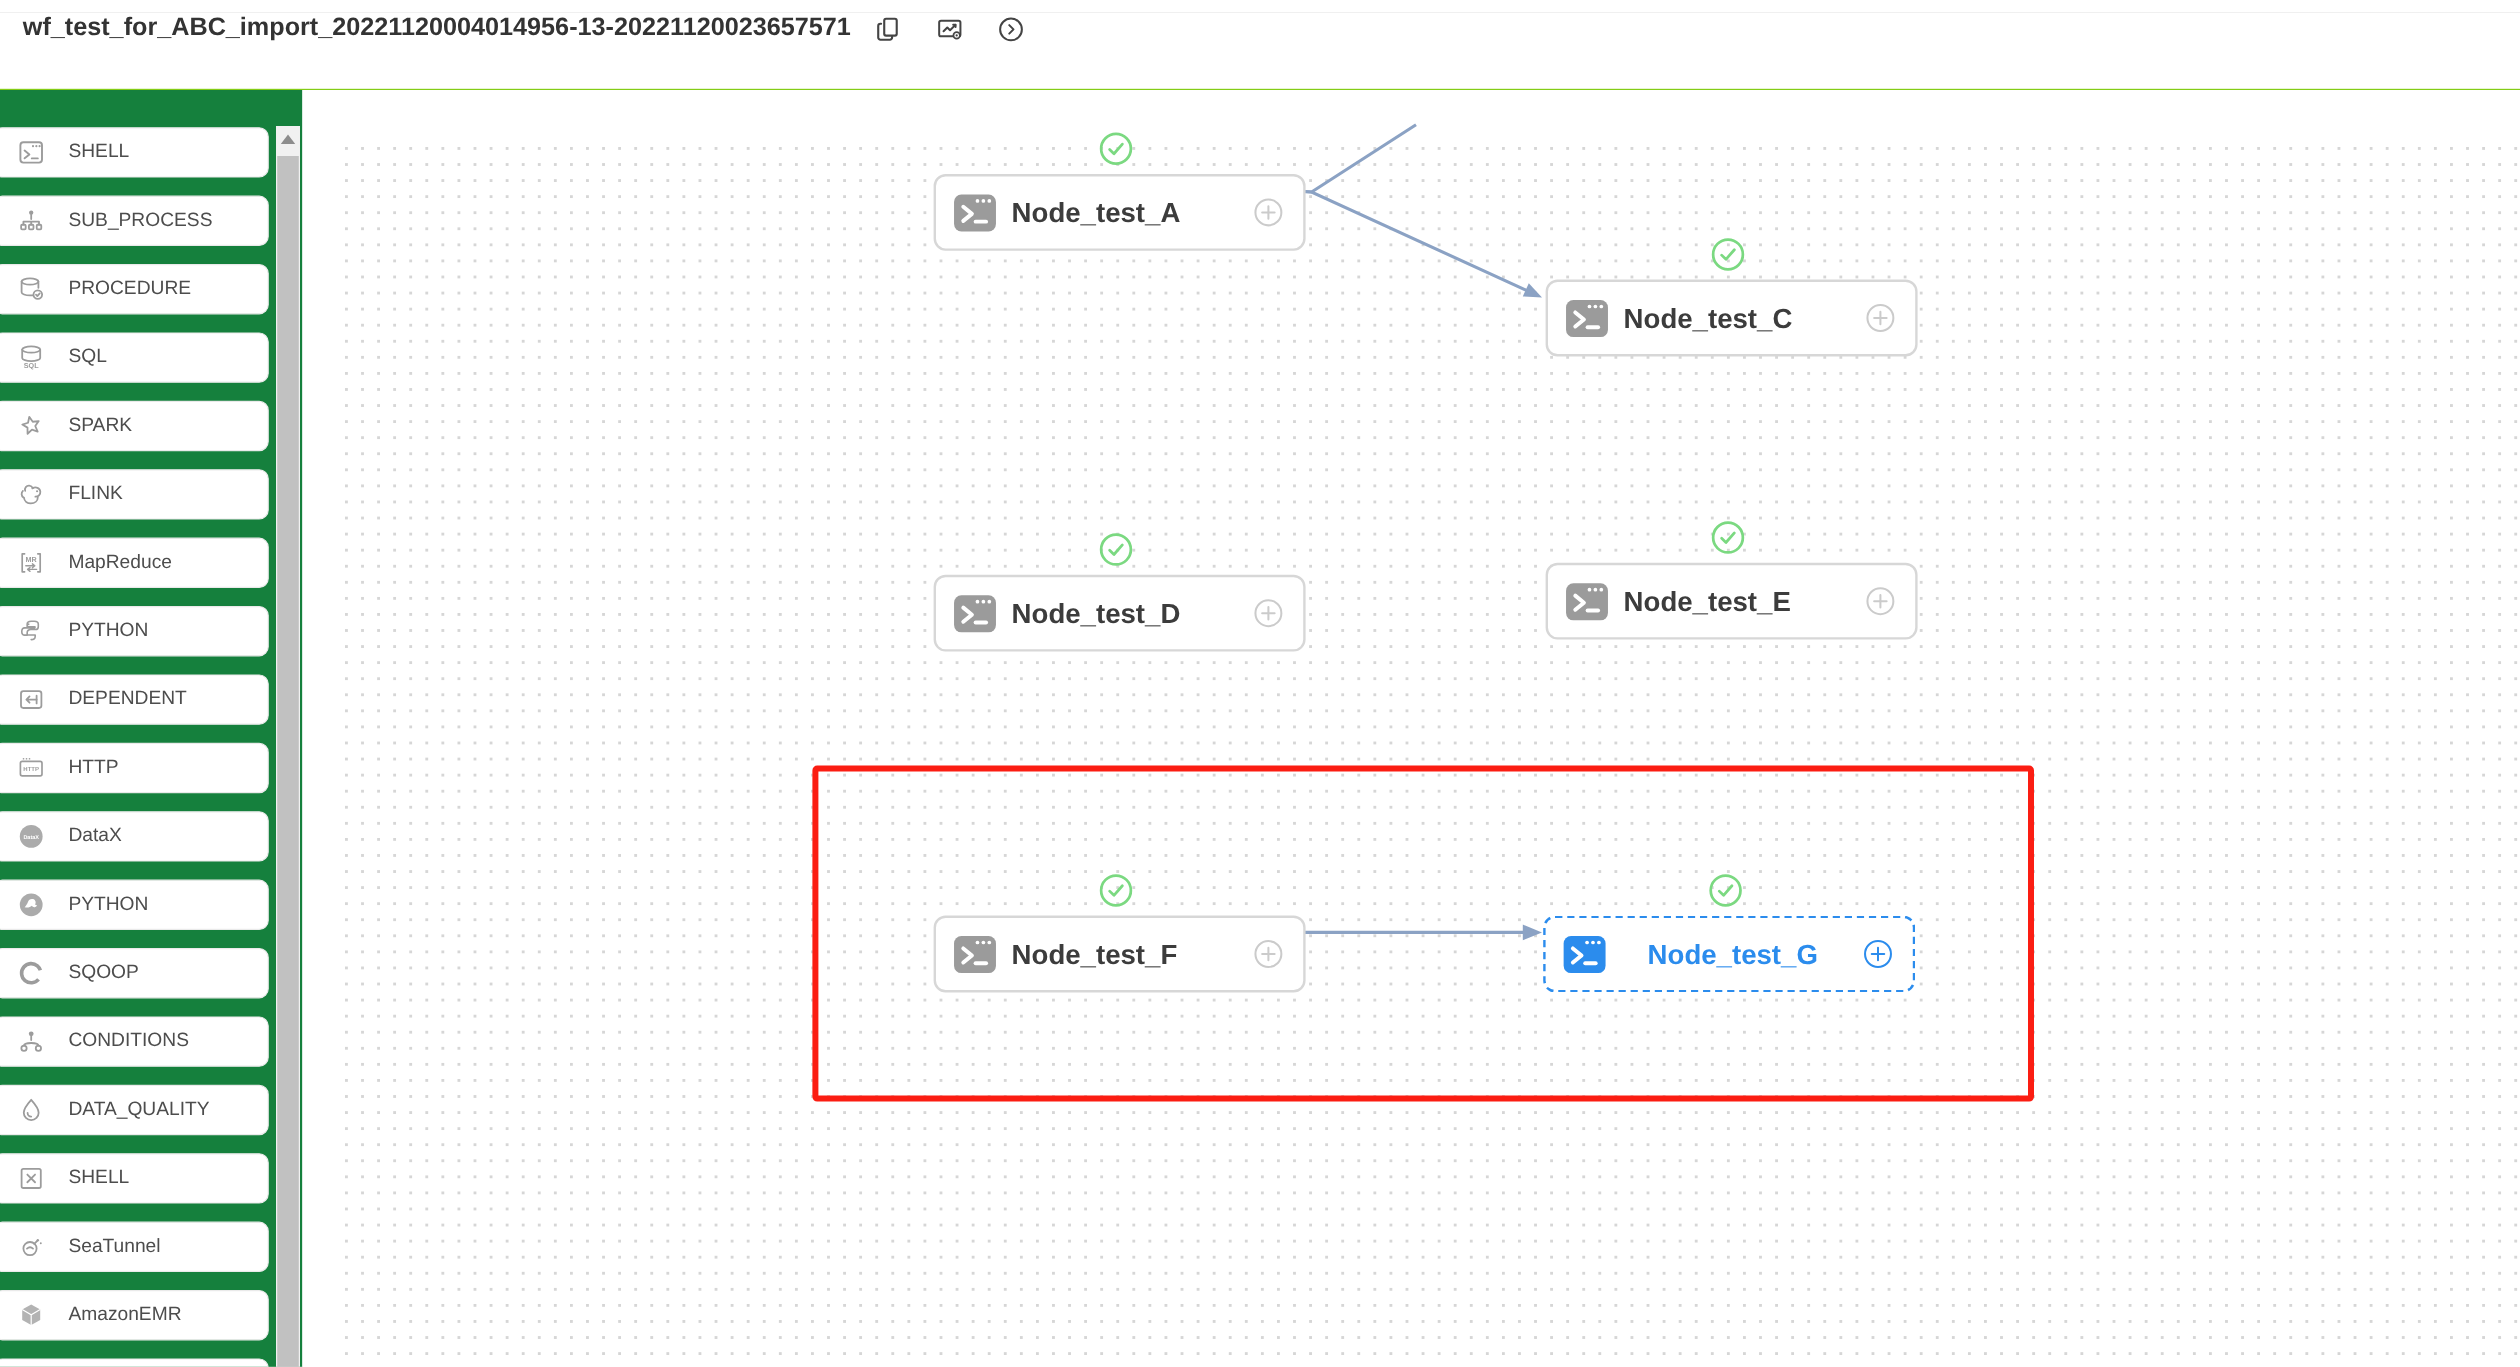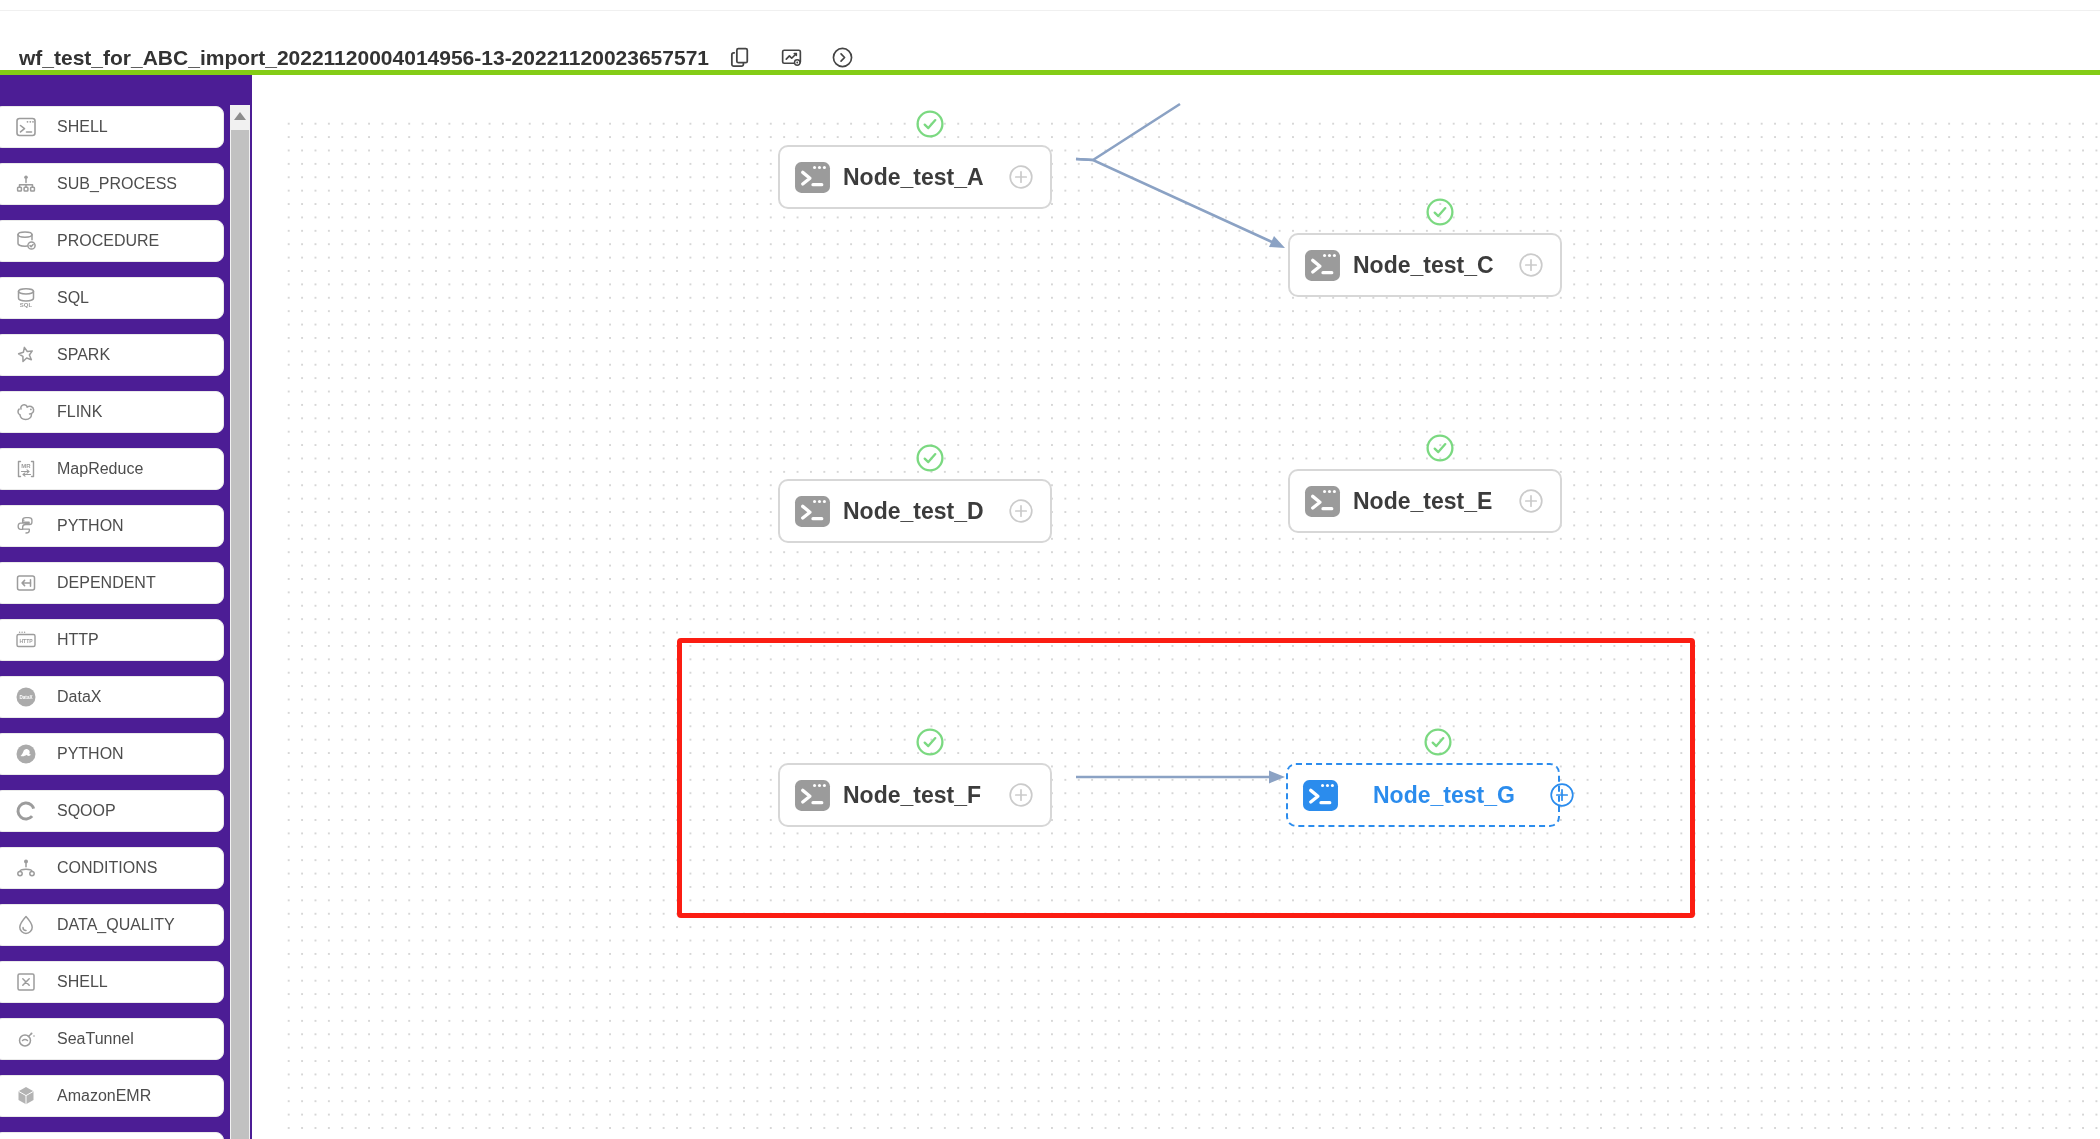--- a/index.html
+++ b/index.html
@@ -5,30 +5,30 @@
   html,body{margin:0;padding:0;}
   body{
     width:2100px;height:1139px;position:relative;overflow:hidden;
     background:#fff;font-family:"Liberation Sans",sans-serif;
     -webkit-font-smoothing:antialiased;
   }
   
   .top-hairline{position:absolute;left:0;top:10px;width:100%;height:1px;background:#f0f0f0;}
   header{
     position:absolute;left:0;top:11px;right:0;height:64px;background:#fff;
-    border-bottom:5px solid #84cc16;display:flex;align-items:flex-end;padding-left:19px;box-sizing:border-box;
+    border-bottom:1px solid #84cc16;display:flex;align-items:flex-start;padding-left:19px;box-sizing:border-box;
   }
   .wf-title{font-size:21px;font-weight:700;color:#333;margin:0;white-space:nowrap;}
   .hdr-actions{display:flex;align-items:center;gap:25px;margin-left:18px;}
   .action-btn{width:26px;height:26px;display:flex;align-items:center;justify-content:center;
     background:none;border:none;padding:0;cursor:pointer;}
   .action-btn svg{width:25px;height:25px;}
   
   aside{
-    position:absolute;left:0;top:75px;bottom:0;width:252px;background:#4c1d95;
+    position:absolute;left:0;top:75px;bottom:0;width:252px;background:#15803d;
     padding-top:31px;box-sizing:border-box;overflow:hidden;
   }
   .task-item{
     margin:0 0 15px -6px;width:230px;height:42px;background:#fff;
     border:1px solid #eaeaea;border-radius:8px;box-sizing:border-box;
     display:flex;align-items:center;padding-left:19px;gap:19px;cursor:grab;
   }
   .ticon{width:24px;height:24px;color:#9c9c9c;flex:none;display:flex;}
   .ticon svg{width:24px;height:24px;}
   .tlabel{font-size:16px;color:#4d4d4d;white-space:nowrap;}
@@ -38,21 +38,21 @@
     border-left:6px solid transparent;border-right:6px solid transparent;border-bottom:8px solid #8d8d8d;}
   .sb-thumb{position:absolute;top:25px;bottom:0;left:1px;width:18px;background:#c1c1c1;}
   
   main{position:absolute;left:252px;top:75px;right:0;bottom:0;background:#fff;}
   .dots{position:absolute;left:30px;top:42px;right:0;bottom:0;
     background-image:radial-gradient(circle,#d6d6d6 1.3px,transparent 1.4px);
     background-size:13.4px 13.4px;}
   svg.edges{position:absolute;left:0;top:0;width:100%;height:100%;overflow:visible;}
   
   .dag-node{
-    position:absolute;width:274px;height:64px;background:#fff;
+    position:absolute;width:310px;height:64px;background:#fff;
     border:2px solid #d7d7d7;border-radius:10px;box-sizing:border-box;
     display:flex;align-items:center;padding:0 16px 0 14px;gap:12px;cursor:move;
   }
   .dag-node .nicon{color:#9b9b9b;flex:none;display:flex;}
   .dag-node .nicon svg{width:37px;height:33px;}
   .dag-node .nlabel{font-size:23px;font-weight:700;color:#3c3c3c;flex:1;white-space:nowrap;}
   .dag-node .plus{flex:none;display:flex;color:#cbcbcb;}
   .dag-node .plus svg{width:26px;height:26px;}
   .dag-node.selected{border:2px dashed #2b8ced;gap:34px;}
   .dag-node.selected .nicon,.dag-node.selected .plus{color:#2b8ced;}

